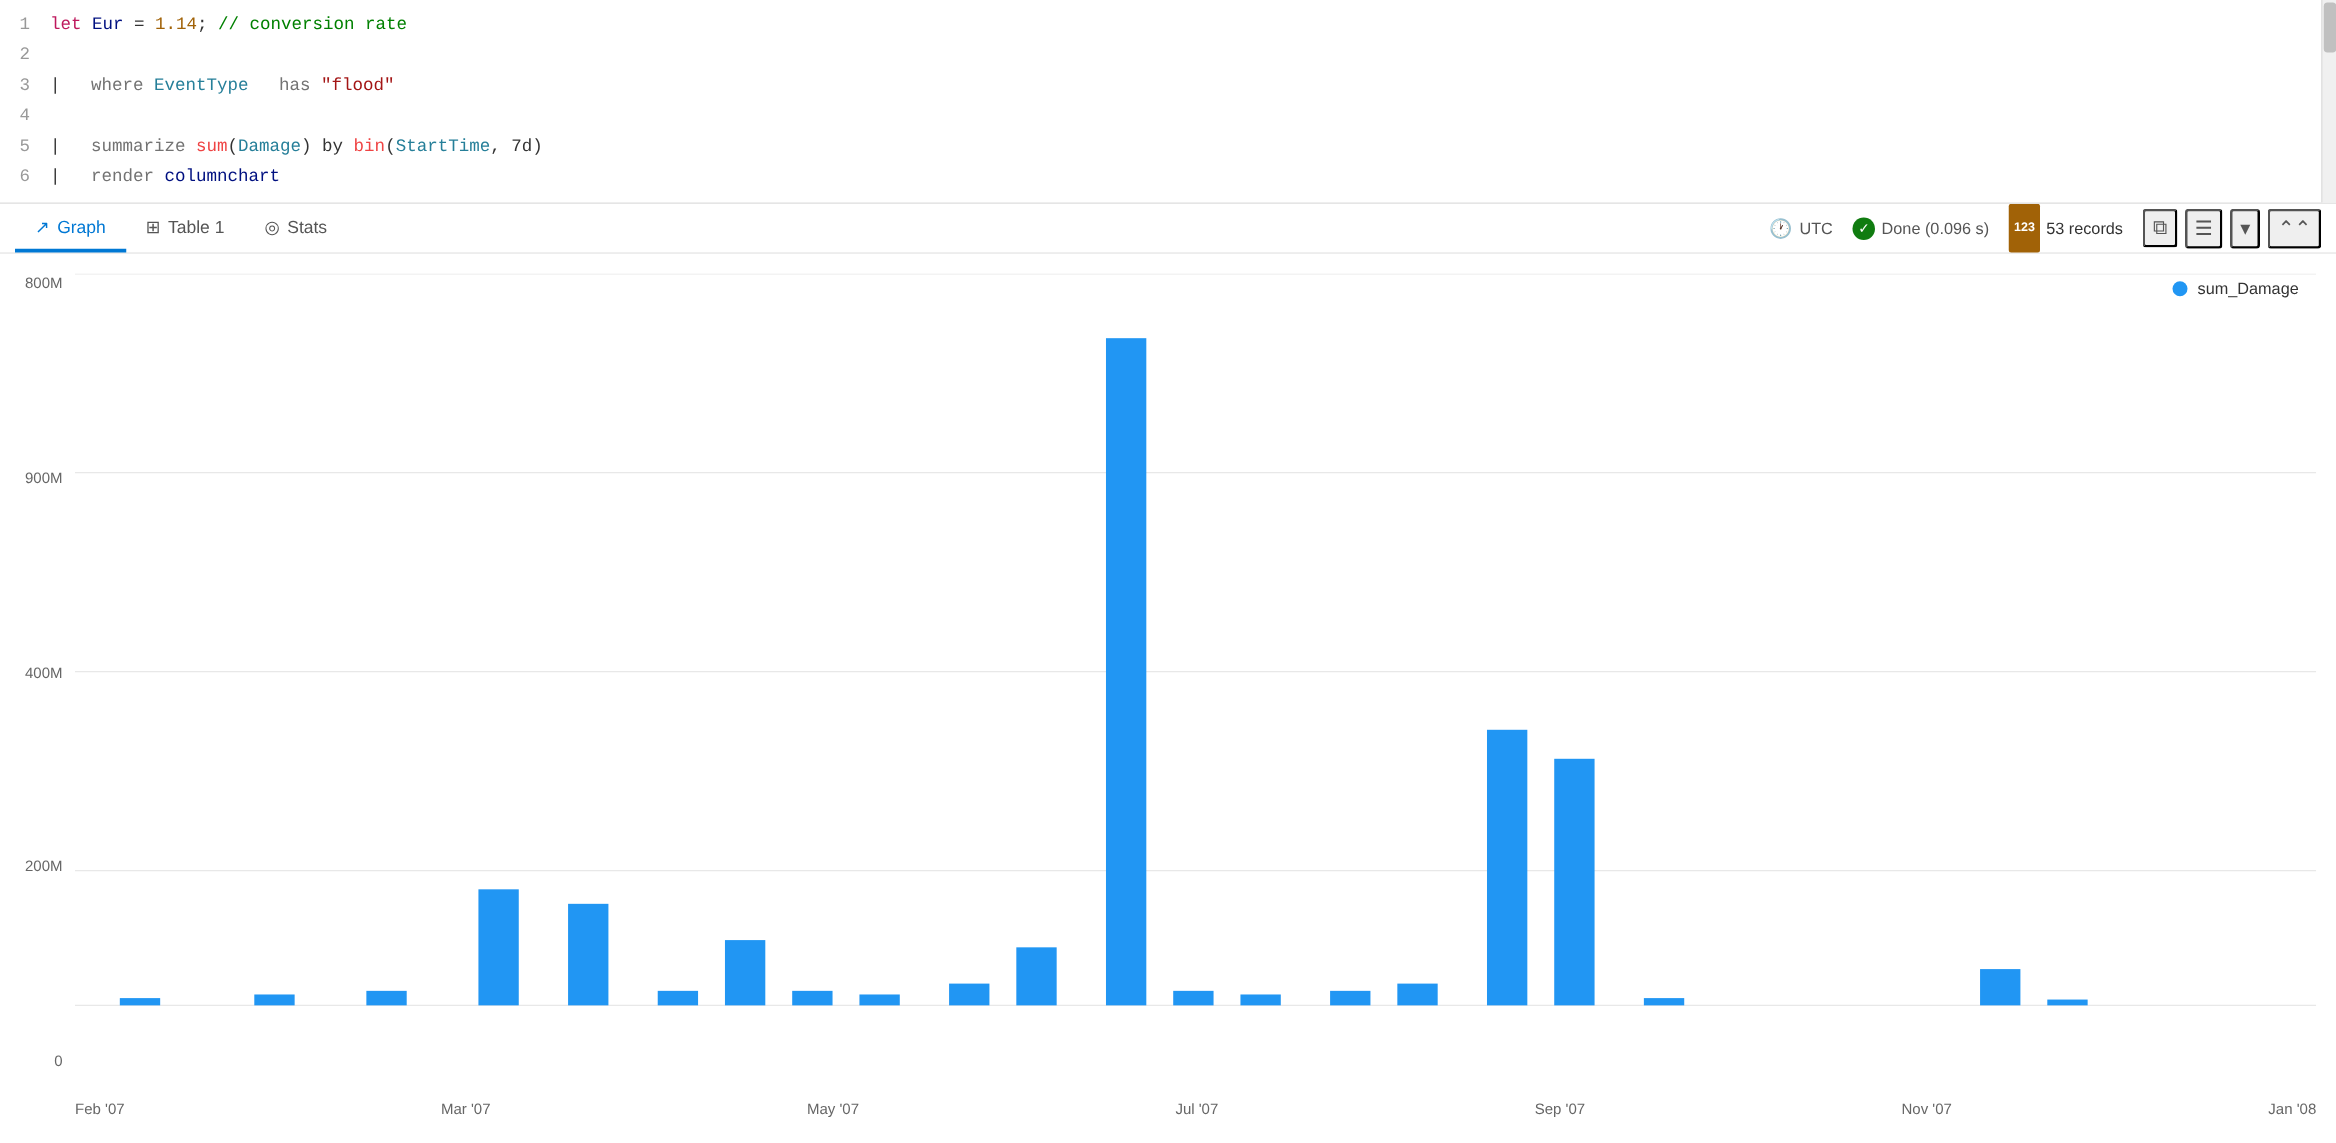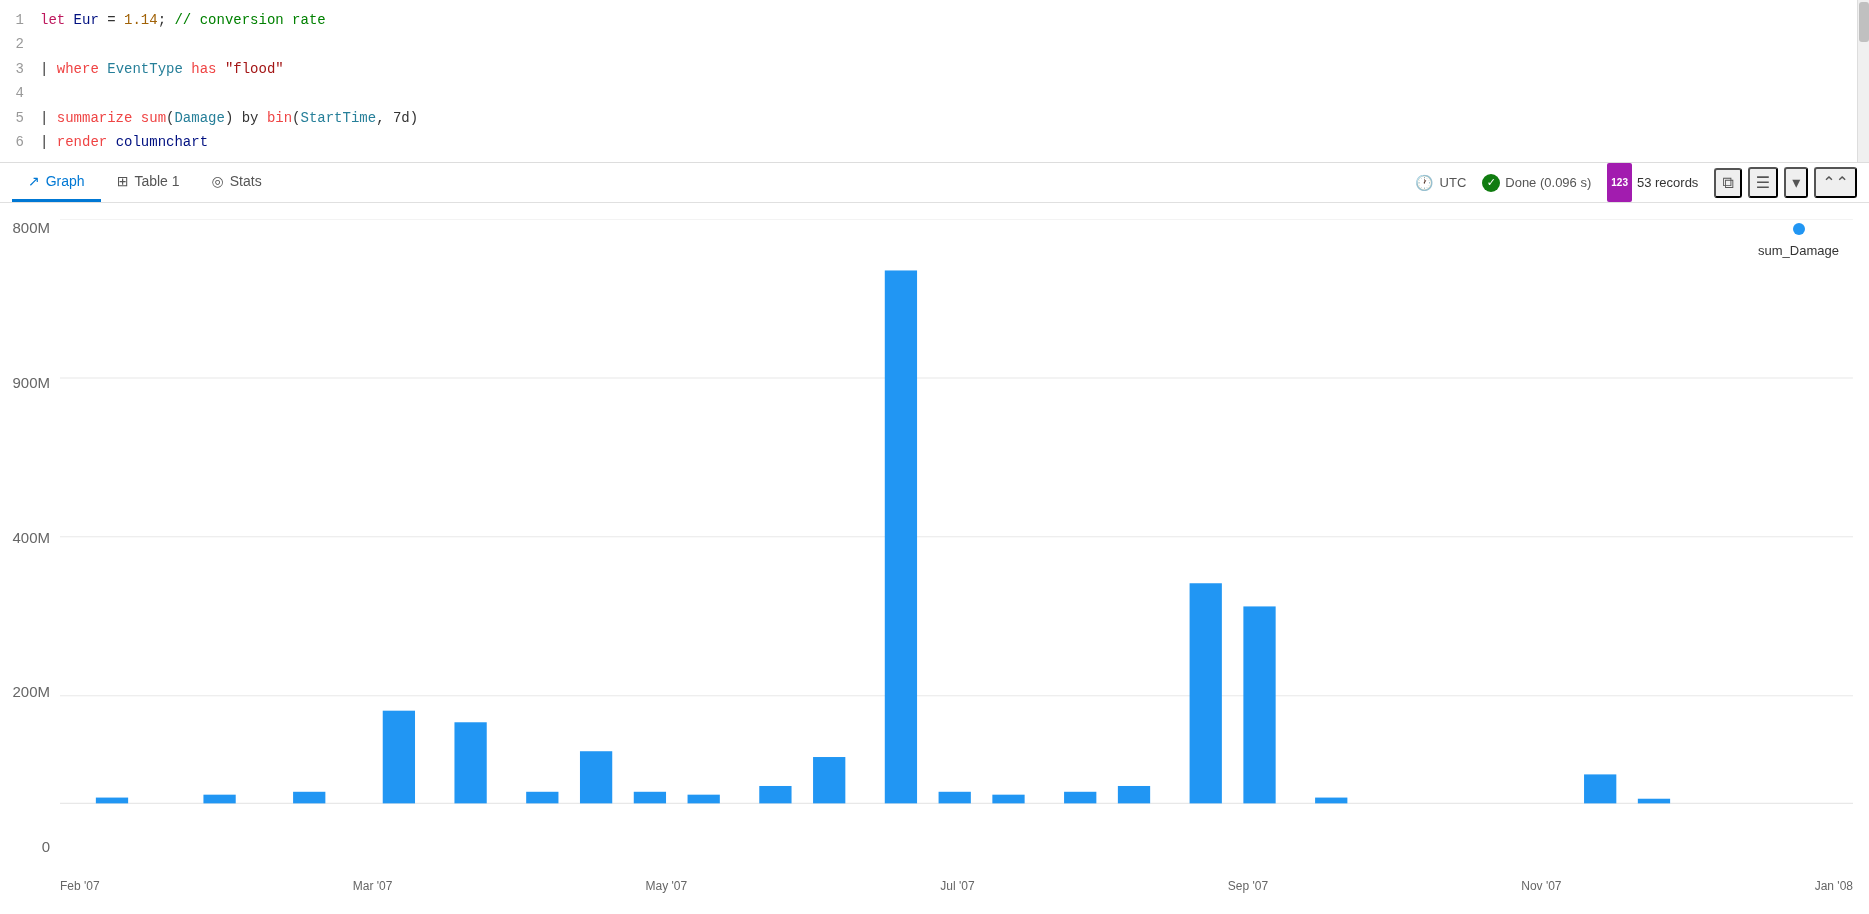--- a/index.html
+++ b/index.html
@@ -33,21 +33,21 @@
     }
     .kw-let { color: #be185d; }
     .kw-var { color: #001080; }
     .kw-num { color: #a16207; }
     .kw-comment { color: #008000; }
     .kw-table { color: #0070c1; }
     .kw-pipe { color: #333; }
     .kw-str { color: #a31515; }
     .kw-fn { color: #ef4444; }
     .kw-cyan { color: #267f99; }
-    .kw-pink { color: #ef4444; }
+    .kw-pink { color: #737373; margin-left: 16px; }
     .scrollbar-right {
       position: absolute;
       right: 0;
       top: 0;
       width: 12px;
       height: 100%;
       background: #f0f0f0;
       border-left: 1px solid #ddd;
     }
     .scrollbar-thumb {
@@ -104,21 +104,21 @@
     .done-circle {
       width: 18px; height: 18px;
       background: #107c10;
       border-radius: 50%;
       display: flex; align-items: center; justify-content: center;
       color: #fff;
       font-size: 11px;
     }
     .records-badge { display: flex; align-items: center; gap: 5px; color: #333; font-weight: 500; }
     .records-icon {
-      background: #a21caf; color: #fff;
+      background: #a16207; color: #fff;
       font-size: 10px; font-weight: bold;
       padding: 14px 4px; border-radius: 2px;
     }
     .toolbar-icons { display: flex; align-items: center; gap: 6px; color: #555; }
     .toolbar-btn {
       cursor: pointer; padding: 4px 6px;
       border-radius: 3px; display: flex; align-items: center;
       font-size: 16px; color: #555;
     }
 
@@ -131,38 +131,37 @@
     }
     .chart-legend {
       position: absolute;
       top: 20px;
       right: 30px;
       display: flex;
       align-items: center;
       gap: 8px;
       font-size: 13px;
       font-weight: 500;
-      flex-direction: column;
     }
     .legend-dot {
       width: 12px; height: 12px;
       border-radius: 50%;
       background: #2196f3;
     }
     .y-axis-labels {
       position: absolute;
       left: 0; top: 16px;
       bottom: 50px;
       width: 58px;
       display: flex;
       flex-direction: column;
       justify-content: space-between;
       align-items: flex-end;
       padding-right: 8px;
-      font-size: 15px;
+      font-size: 12px;
       color: #666;
     }
     .x-axis-labels {
       position: absolute;
       bottom: 12px;
       left: 60px;
       right: 16px;
       display: flex;
       justify-content: space-between;
       font-size: 12px;

